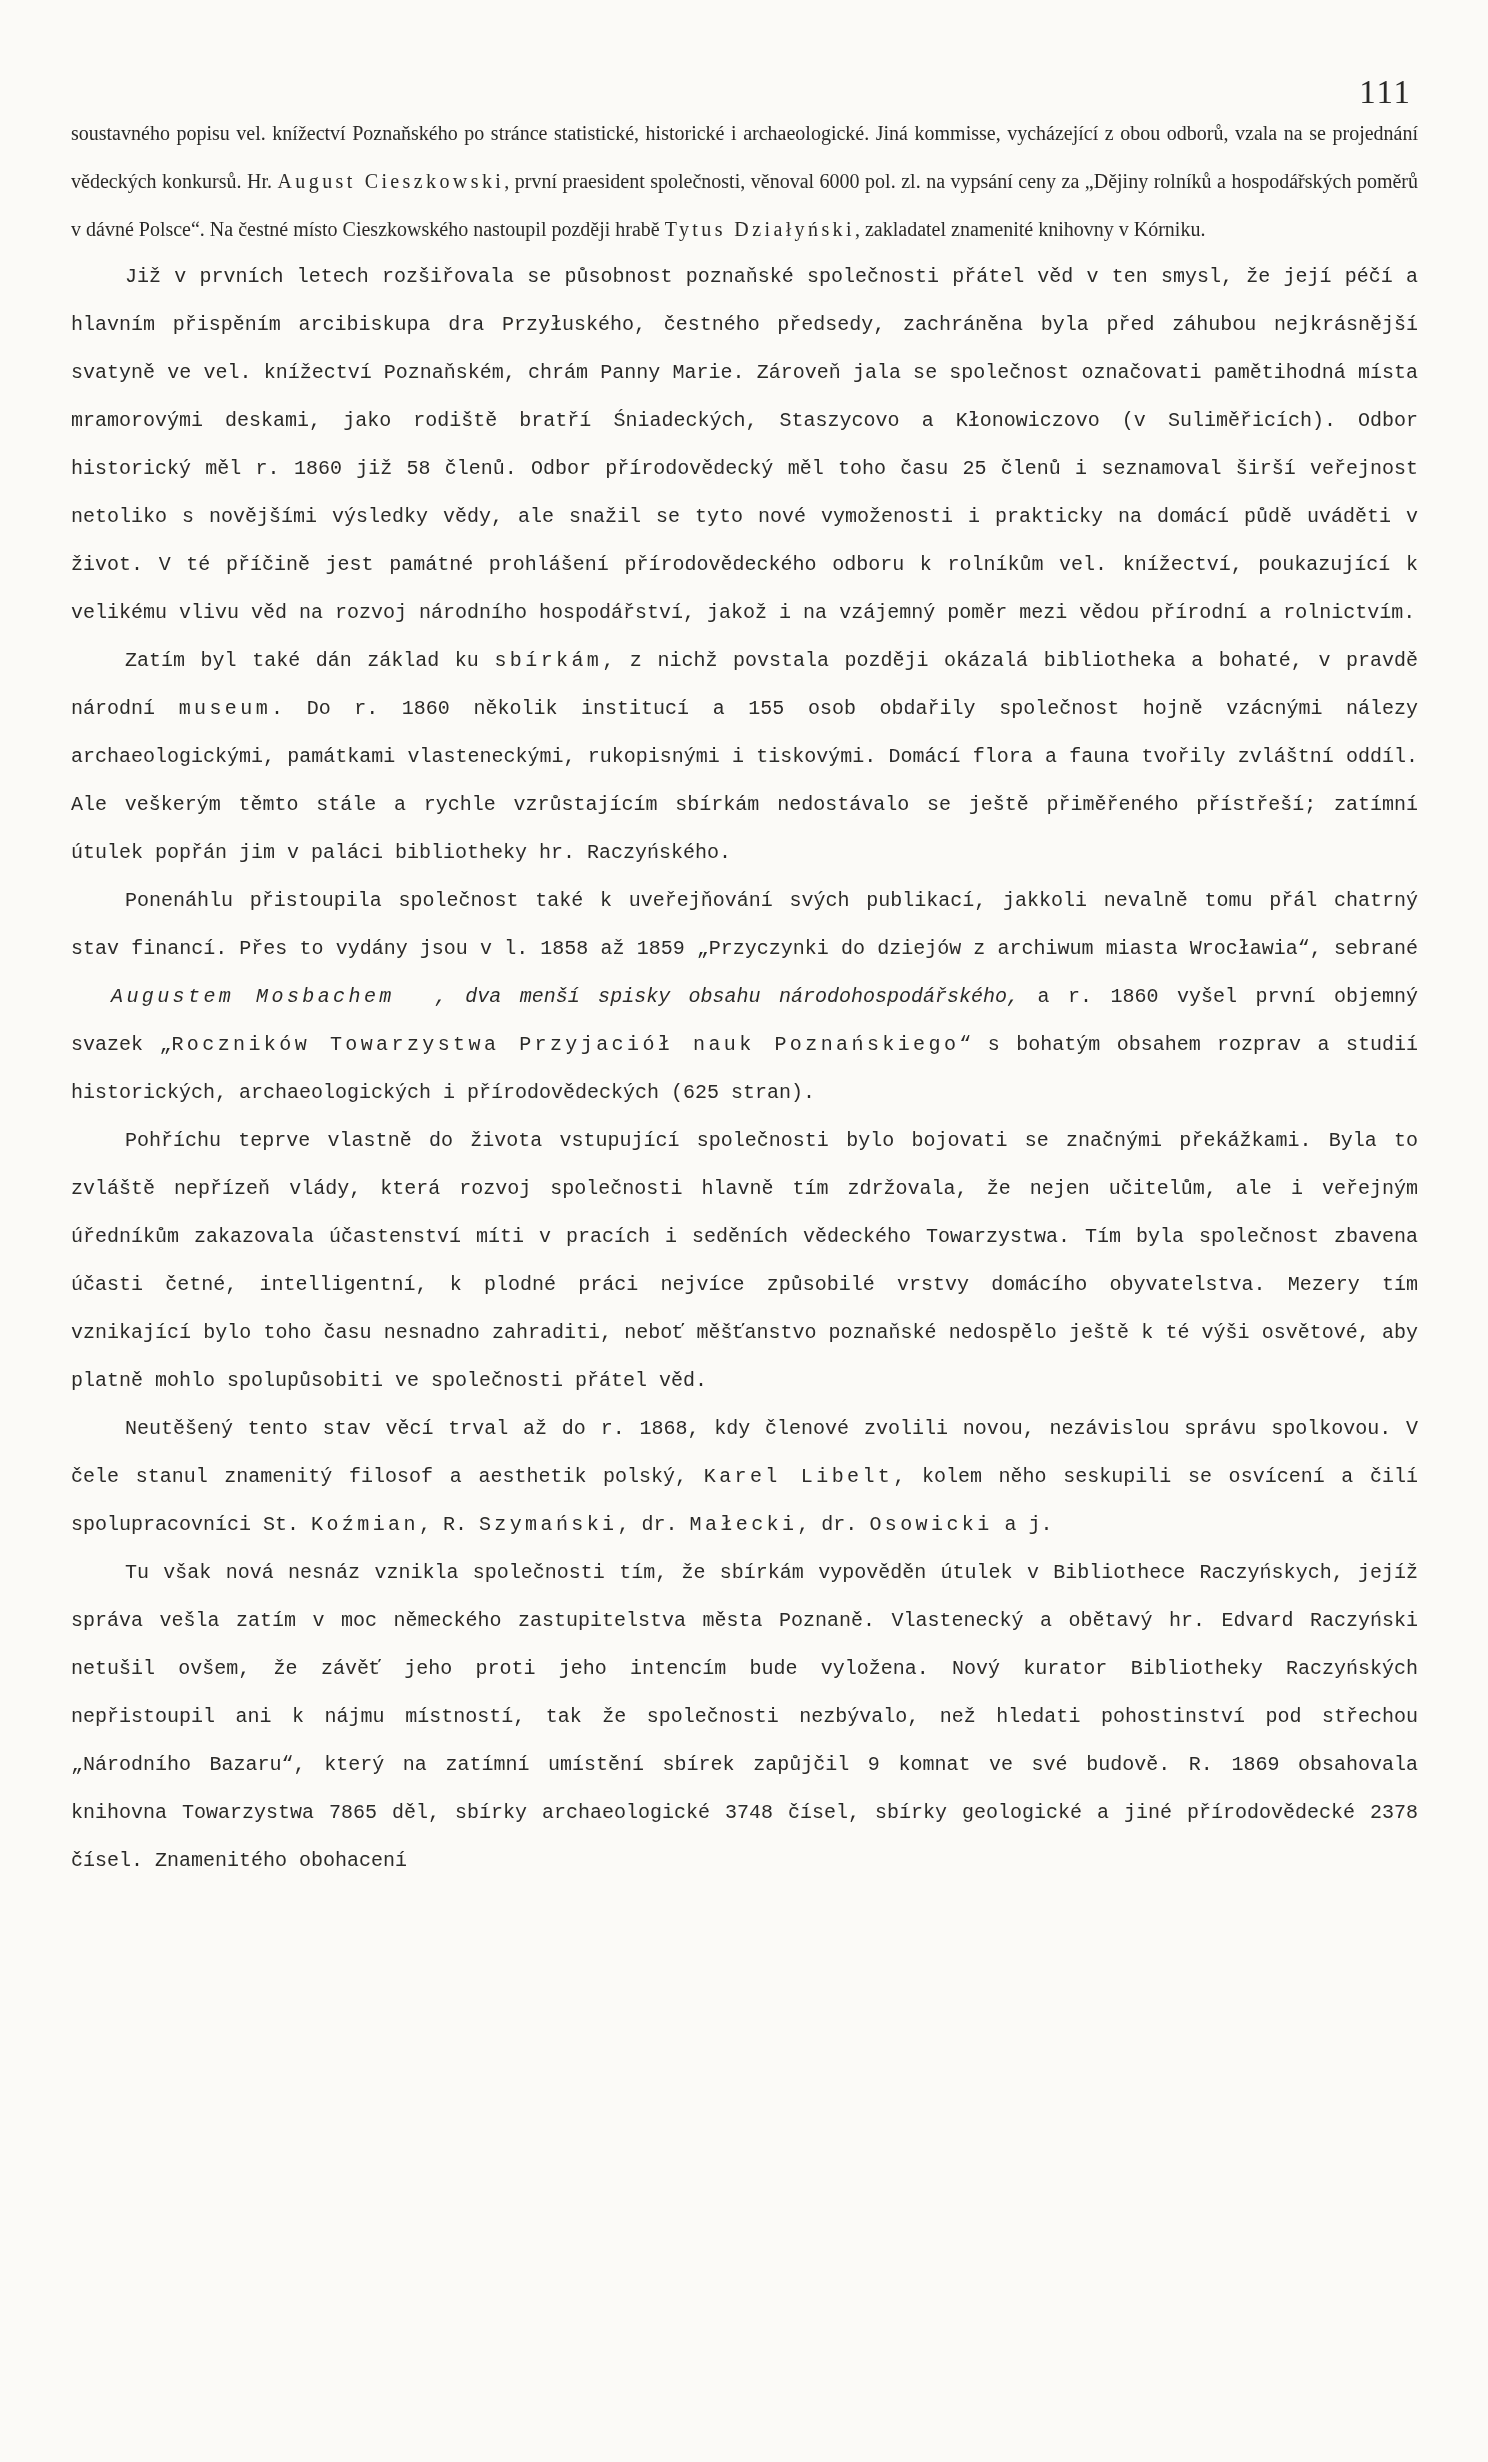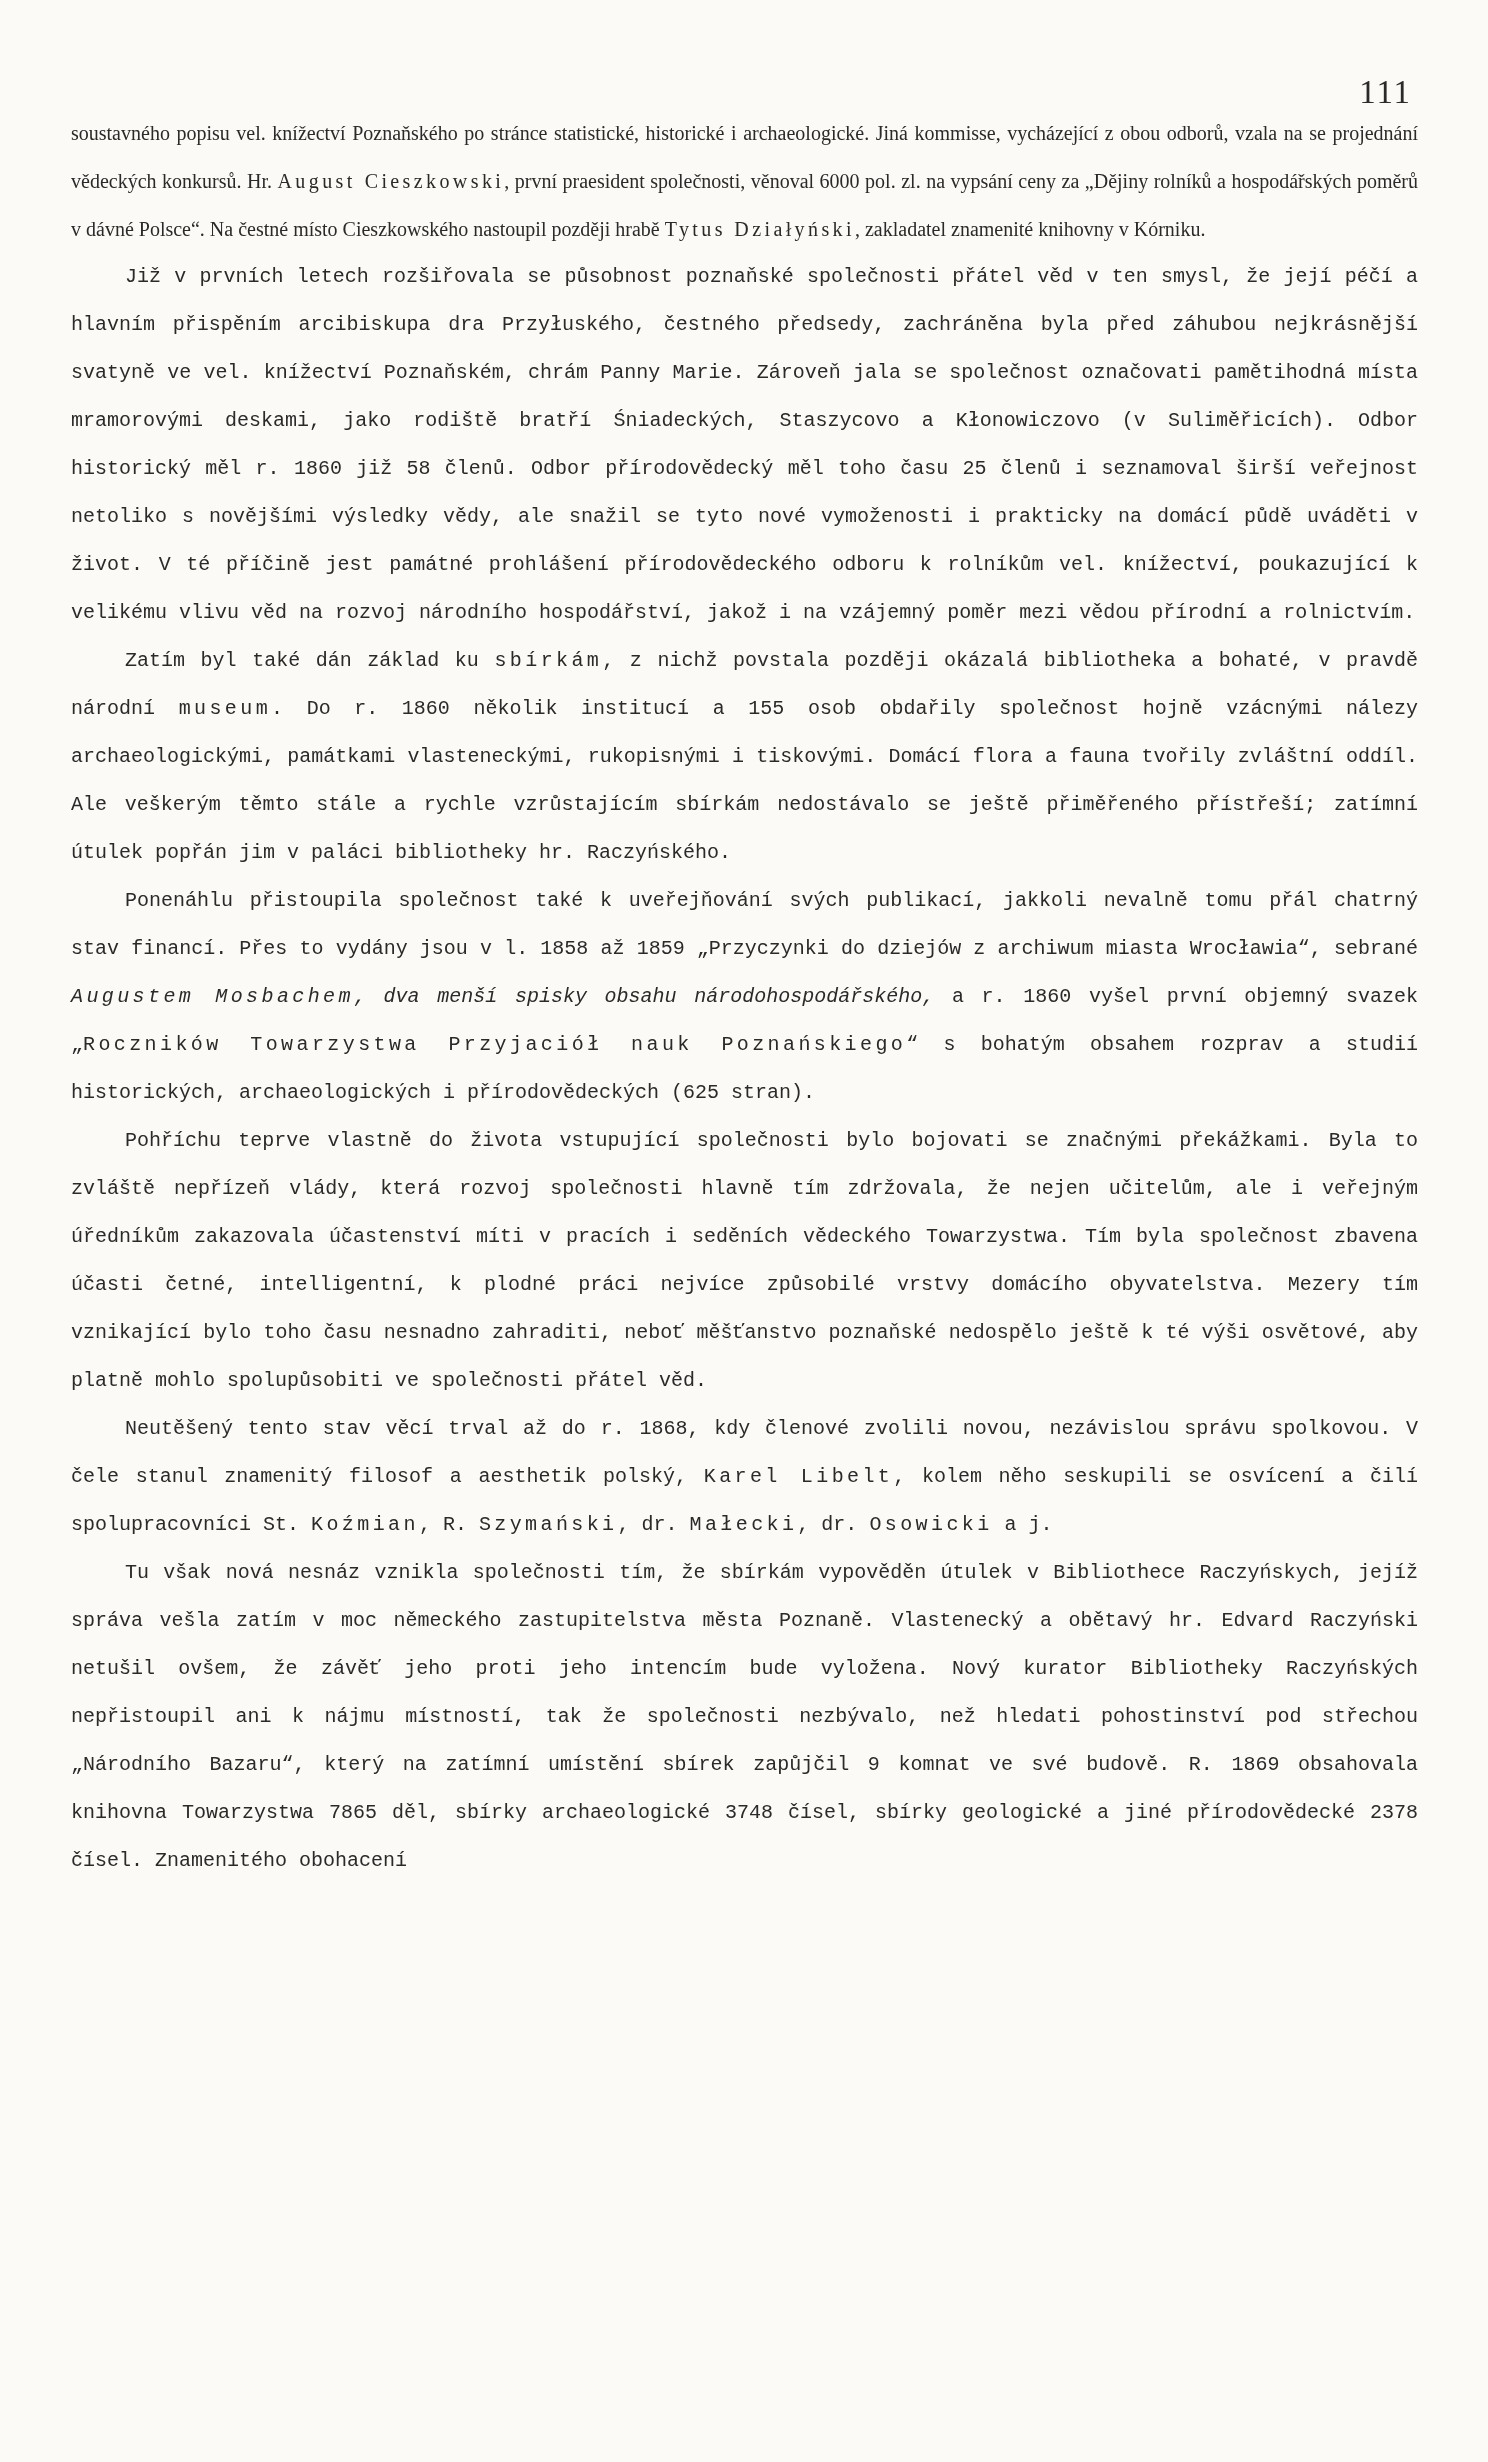--- a/index.html
+++ b/index.html
@@ -44,20 +44,21 @@
   }
   .text-block p.indent {
     text-indent: 54px;
     font-family: Liberation Mono, monospace;
   }
   .spaced {
     letter-spacing: 0.17em;
   }
   .italic {
     font-style: italic;
+    margin-left: 40px;
   }
 </style>
 </head>
 <body style="background: rgb(251, 250, 247); color: rgb(43, 42, 40);">
 
 <div class="page">
   <div class="page-number">111</div>
   <div class="text-block" id="text-block">
       <p class=""><span>soustavného popisu vel. knížectví Poznaňského po stránce statistické, historické i archaeologické. Jiná kommisse, vycházející z obou odborů, vzala na se projednání vědeckých konkursů. Hr. </span><span class="spaced">August Cieszkowski</span><span>, první praesident společnosti, věnoval 6000 pol. zl. na vypsání ceny za „Dějiny rolníků a hospodářských poměrů v dávné Polsce“. Na čestné místo Cieszkowského nastoupil později hrabě </span><span class="spaced">Tytus Działyński</span><span>, zakladatel znamenité knihovny v Kórniku.</span></p>
       <p class="indent"><span>Již v prvních letech rozšiřovala se působnost poznaňské společnosti přátel věd v ten smysl, že její péčí a hlavním přispěním arcibiskupa dra Przyłuského, čestného předsedy, zachráněna byla před záhubou nejkrásnější svatyně ve vel. knížectví Poznaňském, chrám Panny Marie. Zároveň jala se společnost označovati pamětihodná místa mramorovými deskami, jako rodiště bratří Śniadeckých, Staszycovo a Kłonowiczovo (v Suliměřicích). Odbor historický měl r. 1860 již 58 členů. Odbor přírodovědecký měl toho času 25 členů i seznamoval širší veřejnost netoliko s novějšími výsledky vědy, ale snažil se tyto nové vymoženosti i prakticky na domácí půdě uváděti v život. V té příčině jest památné prohlášení přírodovědeckého odboru k rolníkům vel. knížectví, poukazující k velikému vlivu věd na rozvoj národního hospodářství, jakož i na vzájemný poměr mezi vědou přírodní a rolnictvím.</span></p>

